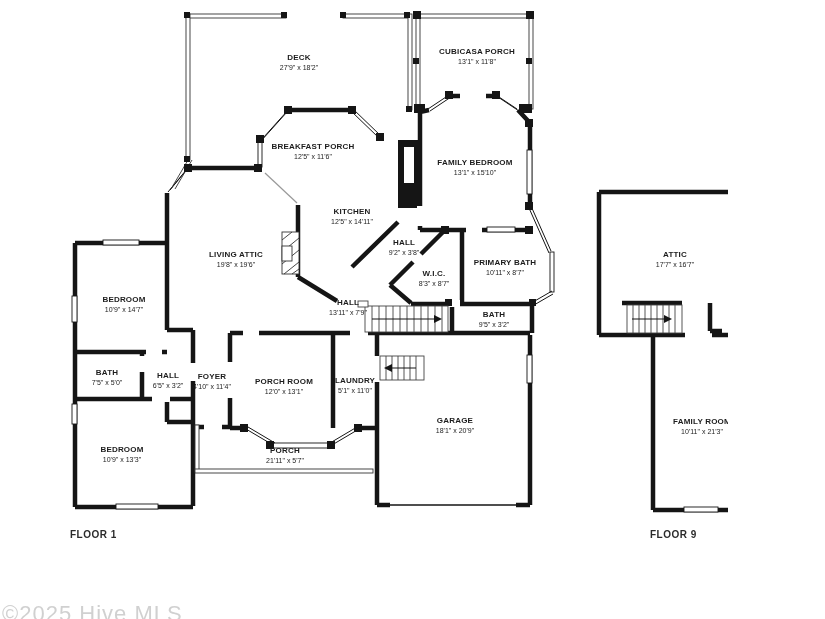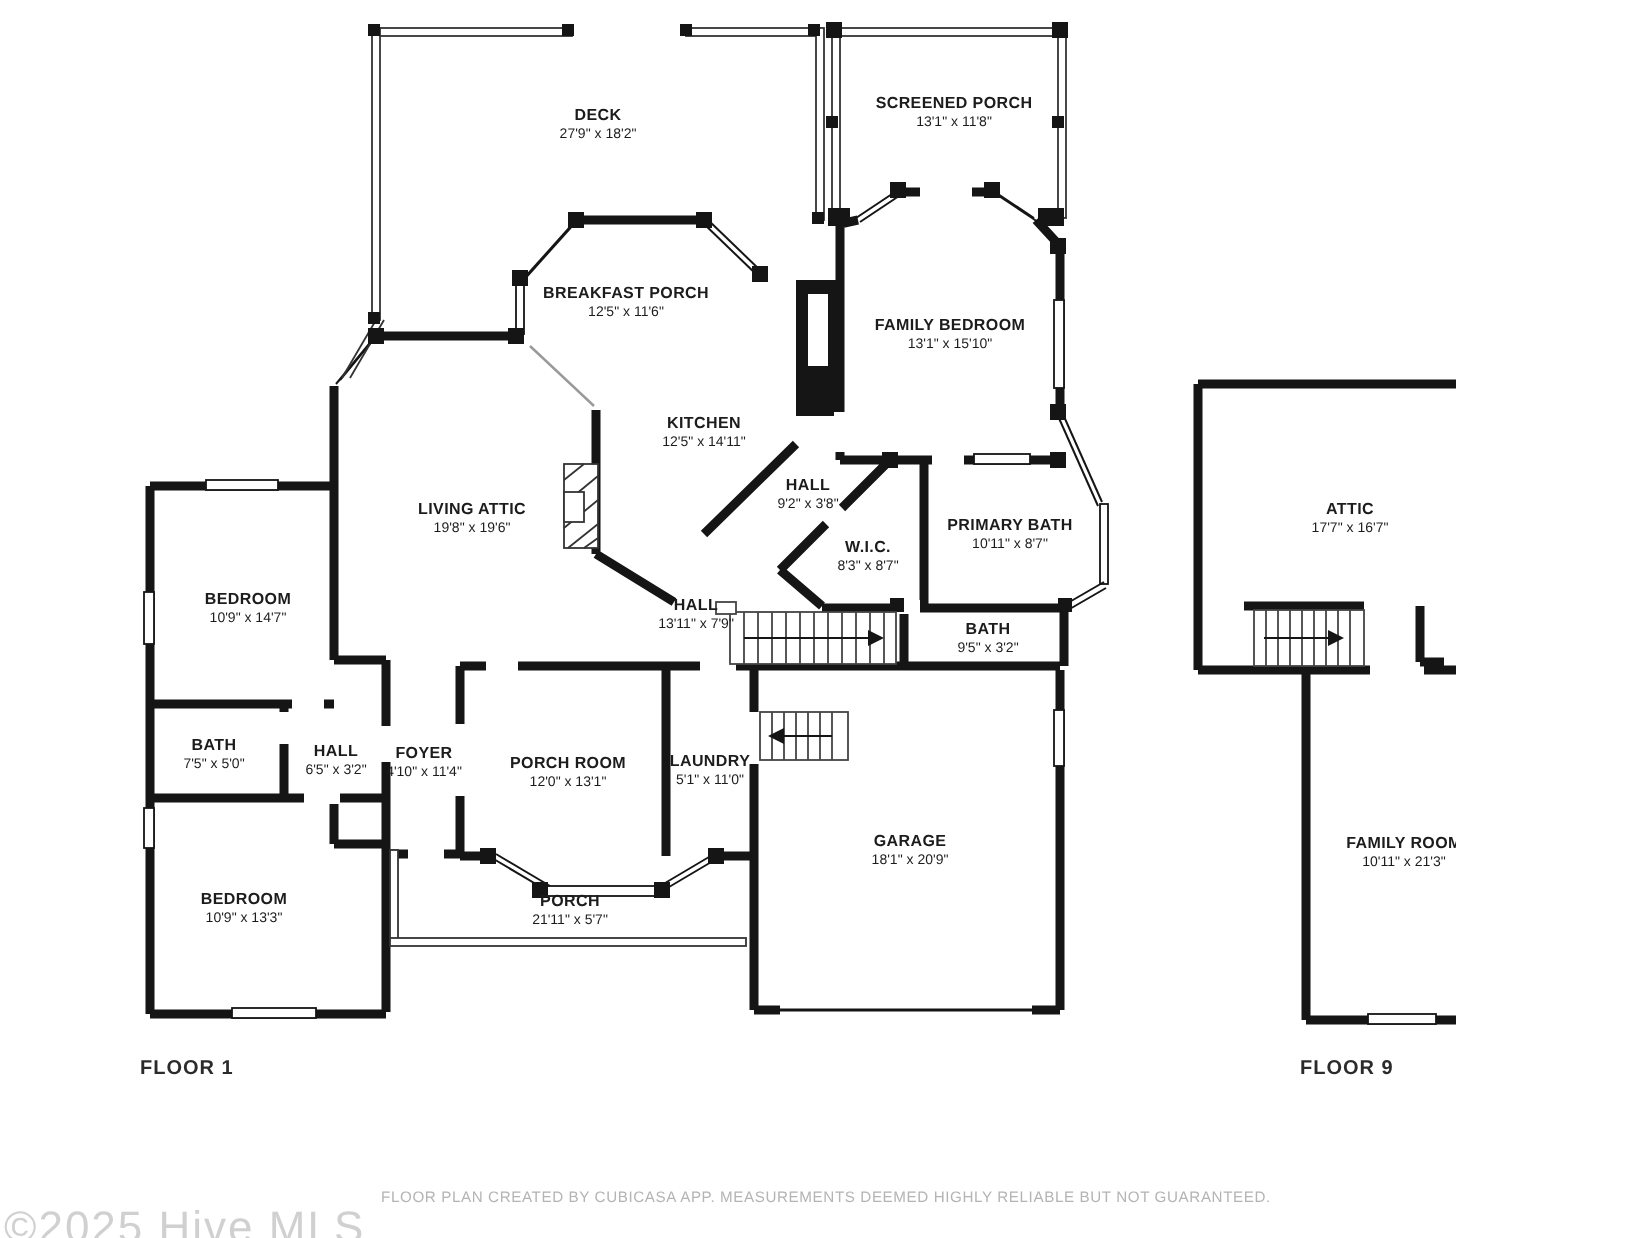--- a/index.html
+++ b/index.html
@@ -223,21 +223,21 @@
     <line x1="632" y1="319" x2="664" y2="319" stroke="#151515" stroke-width="1"></line>
     <polygon points="664,315 672,319 664,323" fill="#151515"></polygon>
   </g>
 </svg>
 
 <div class="rl" style="left:299px;top:53px">
   <div class="n">DECK</div>
   <div class="d">27'9" x 18'2"</div>
 </div>
 <div class="rl" style="left:477px;top:47px">
-  <div class="n">SCREENED PORCH</div>
+  <div class="n">CUBICASA PORCH</div>
   <div class="d">13'1" x 11'8"</div>
 </div>
 <div class="rl" style="left:313px;top:142px">
   <div class="n">BREAKFAST PORCH</div>
   <div class="d">12'5" x 11'6"</div>
 </div>
 <div class="rl" style="left:475px;top:158px">
   <div class="n">FAMILY BEDROOM</div>
   <div class="d">13'1" x 15'10"</div>
 </div>
@@ -311,16 +311,15 @@
   <div class="d">17'7" x 16'7"</div>
 </div>
 <div class="rl" style="left:702px;top:417px">
   <div class="n">FAMILY ROOM</div>
   <div class="d">10'11" x 21'3"</div>
 </div>
 
 <div class="fl" style="left:70px;top:529px">FLOOR 1</div>
 <div class="fl" style="left:650px;top:529px">FLOOR 9</div>
 
-<div class="footer">FLOOR PLAN CREATED BY CUBICASA APP. MEASUREMENTS DEEMED HIGHLY RELIABLE BUT NOT GUARANTEED.</div>
 <div class="wm">©2025 Hive MLS</div>
 
 </div>
 
 </body></html>

